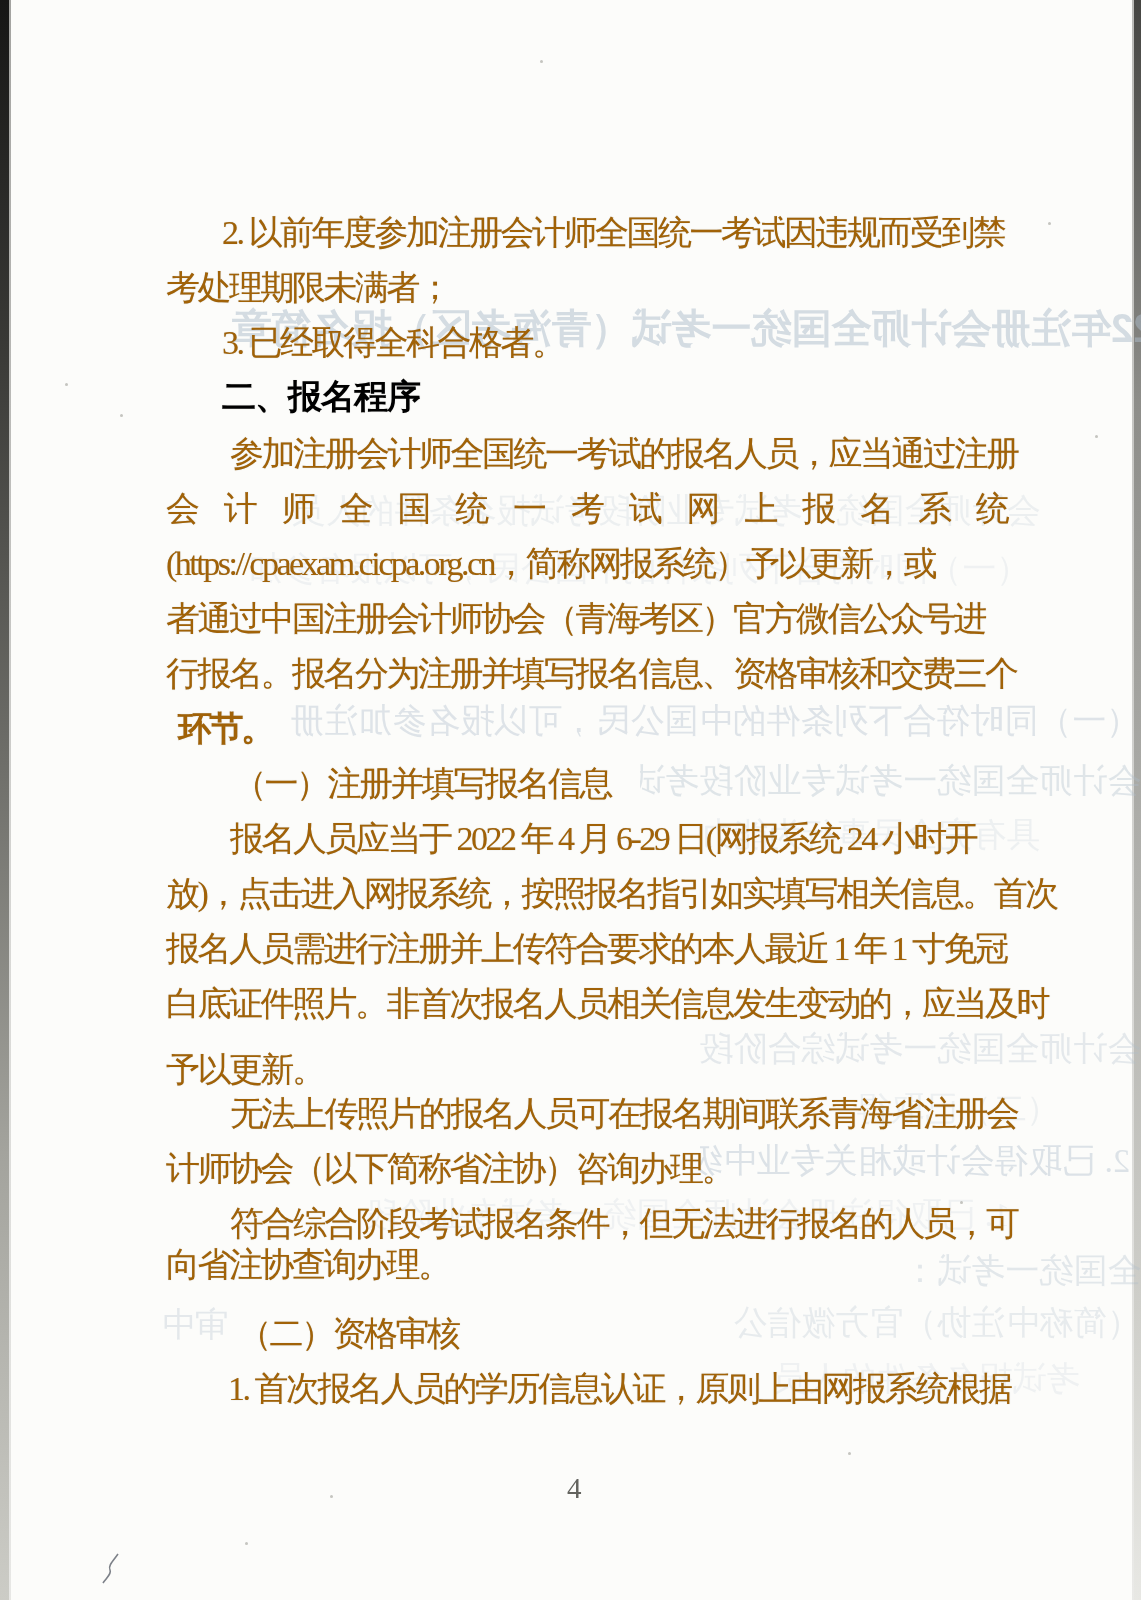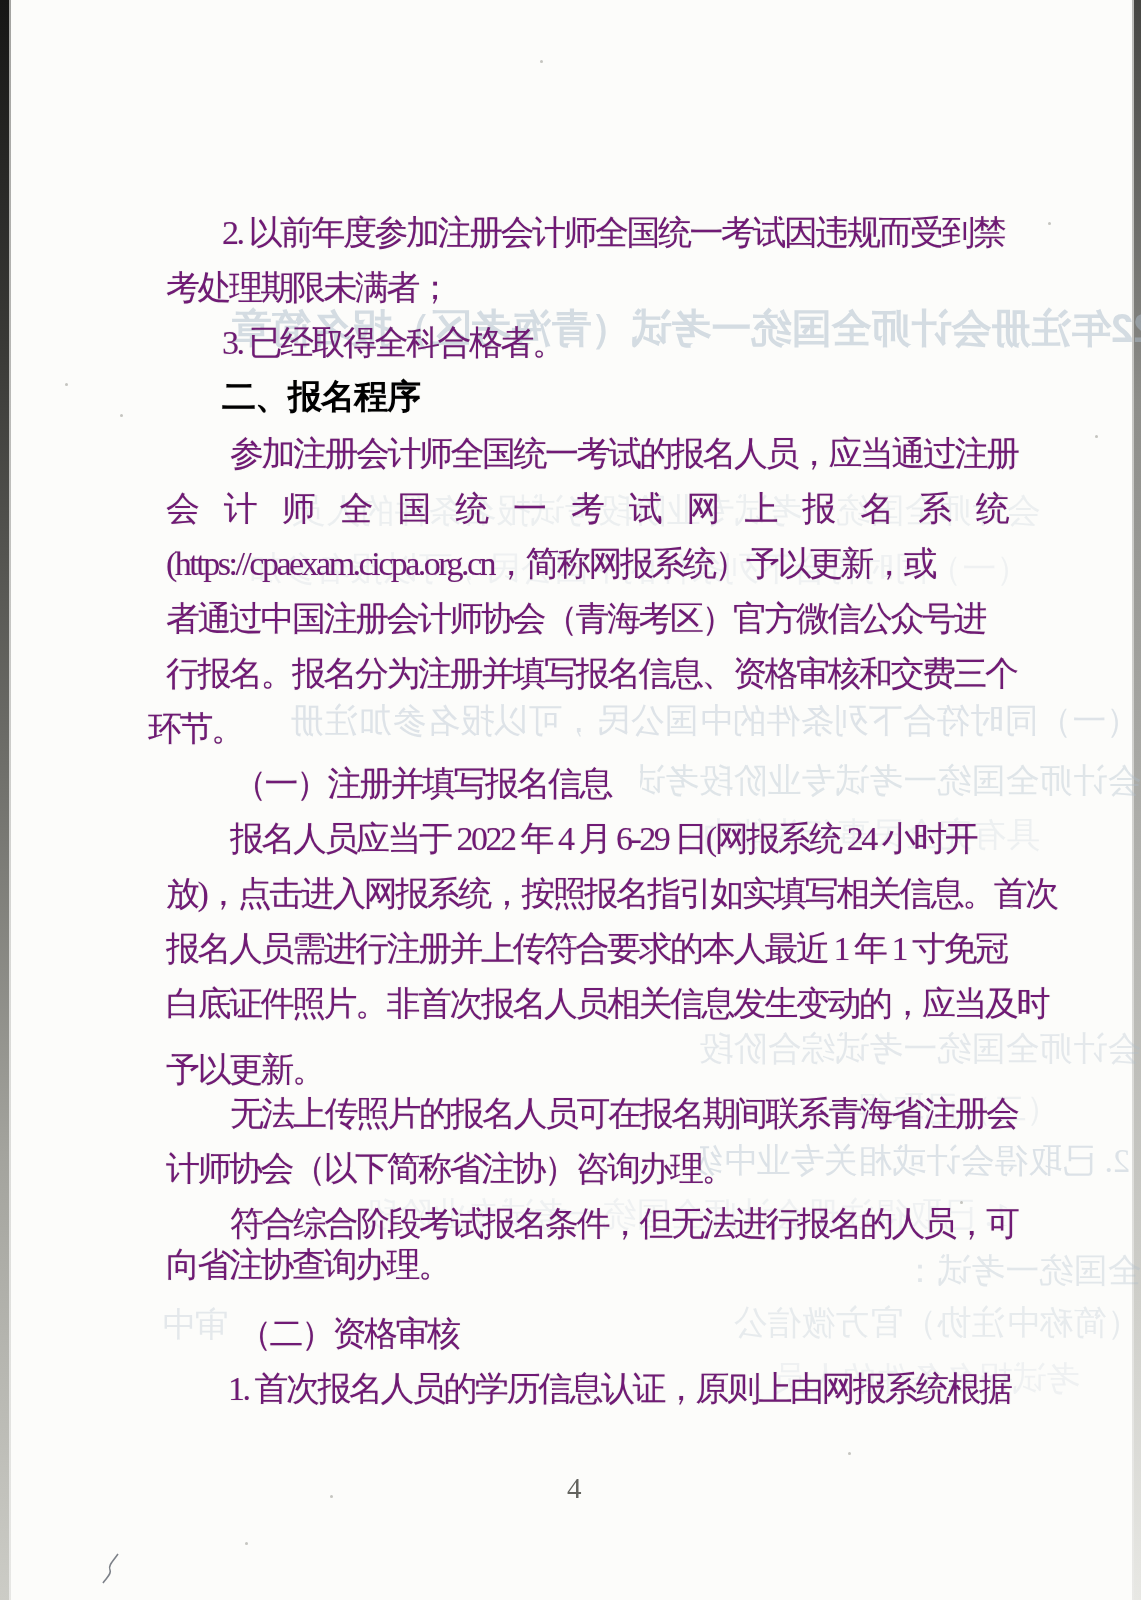--- a/index.html
+++ b/index.html
@@ -23,21 +23,21 @@
     background:linear-gradient(to bottom,#454542 0%,#8d8d89 25%,#b1b1ad 55%,#cfcfca 82%,#e8e8e4 100%);
   }
   .edge-right-line{
     position:absolute;right:7px;top:0;bottom:0;width:2px;
     background:linear-gradient(to bottom,rgba(120,120,116,.5),rgba(180,180,176,.25));
   }
   .line{
     position:absolute;
     font-size:34px;
     letter-spacing:-2.5px;
-    color:#701a75;
+    color:#a16207;
     white-space:pre;
     text-shadow:0 0 1px rgba(78,78,73,.35);
   }
   .line.bold{
     font-family:"Liberation Sans","DejaVu Sans",sans-serif;
     font-weight:700;
     letter-spacing:-1px;
     color:#000000;
   }
   .line.spread{
@@ -99,21 +99,21 @@
   <div id="text-layer">
       <div class="line body" style="left: 222px; top: 210px;">2. 以前年度参加注册会计师全国统一考试因违规而受到禁</div>
       <div class="line body" style="left: 166px; top: 265px;">考处理期限未满者；</div>
       <div class="line body" style="left: 222px; top: 320px;">3. 已经取得全科合格者。</div>
       <div class="line bold" style="left: 222px; top: 374px;">二、报名程序</div>
       <div class="line body" style="left: 230px; top: 431px;">参加注册会计师全国统一考试的报名人员，应当通过注册</div>
       <div class="line spread" style="left: 166px; top: 486px; width: 844px;"><span>会</span><span>计</span><span>师</span><span>全</span><span>国</span><span>统</span><span>一</span><span>考</span><span>试</span><span>网</span><span>上</span><span>报</span><span>名</span><span>系</span><span>统</span></div>
       <div class="line body" style="left: 166px; top: 541px;">(https://cpaexam.cicpa.org.cn，简称网报系统）予以更新，或</div>
       <div class="line body" style="left: 166px; top: 596px;">者通过中国注册会计师协会（青海考区）官方微信公众号进</div>
       <div class="line body" style="left: 166px; top: 651px;">行报名。报名分为注册并填写报名信息、资格审核和交费三个</div>
-      <div class="line body" style="left: 148px; top: 706px;">环节。</div>
+      <div class="line body" style="left: 178px; top: 706px; font-weight: bold;">环节。</div>
       <div class="line body" style="left: 233px; top: 761px;">（一）注册并填写报名信息</div>
       <div class="line body" style="left: 230px; top: 816px;">报名人员应当于 2022 年 4 月 6-29 日(网报系统 24 小时开</div>
       <div class="line body" style="left: 166px; top: 871px;">放)，点击进入网报系统，按照报名指引如实填写相关信息。首次</div>
       <div class="line body" style="left: 166px; top: 926px;">报名人员需进行注册并上传符合要求的本人最近 1 年 1 寸免冠</div>
       <div class="line body" style="left: 166px; top: 981px;">白底证件照片。非首次报名人员相关信息发生变动的，应当及时</div>
       <div class="line body" style="left: 166px; top: 1036px; margin-top: 11px;">予以更新。</div>
       <div class="line body" style="left: 230px; top: 1091px;">无法上传照片的报名人员可在报名期间联系青海省注册会</div>
       <div class="line body" style="left: 166px; top: 1146px;">计师协会（以下简称省注协）咨询办理。</div>
       <div class="line body" style="left: 230px; top: 1201px;">符合综合阶段考试报名条件，但无法进行报名的人员，可</div>
       <div class="line body" style="left: 166px; top: 1242px;">向省注协查询办理。</div>

